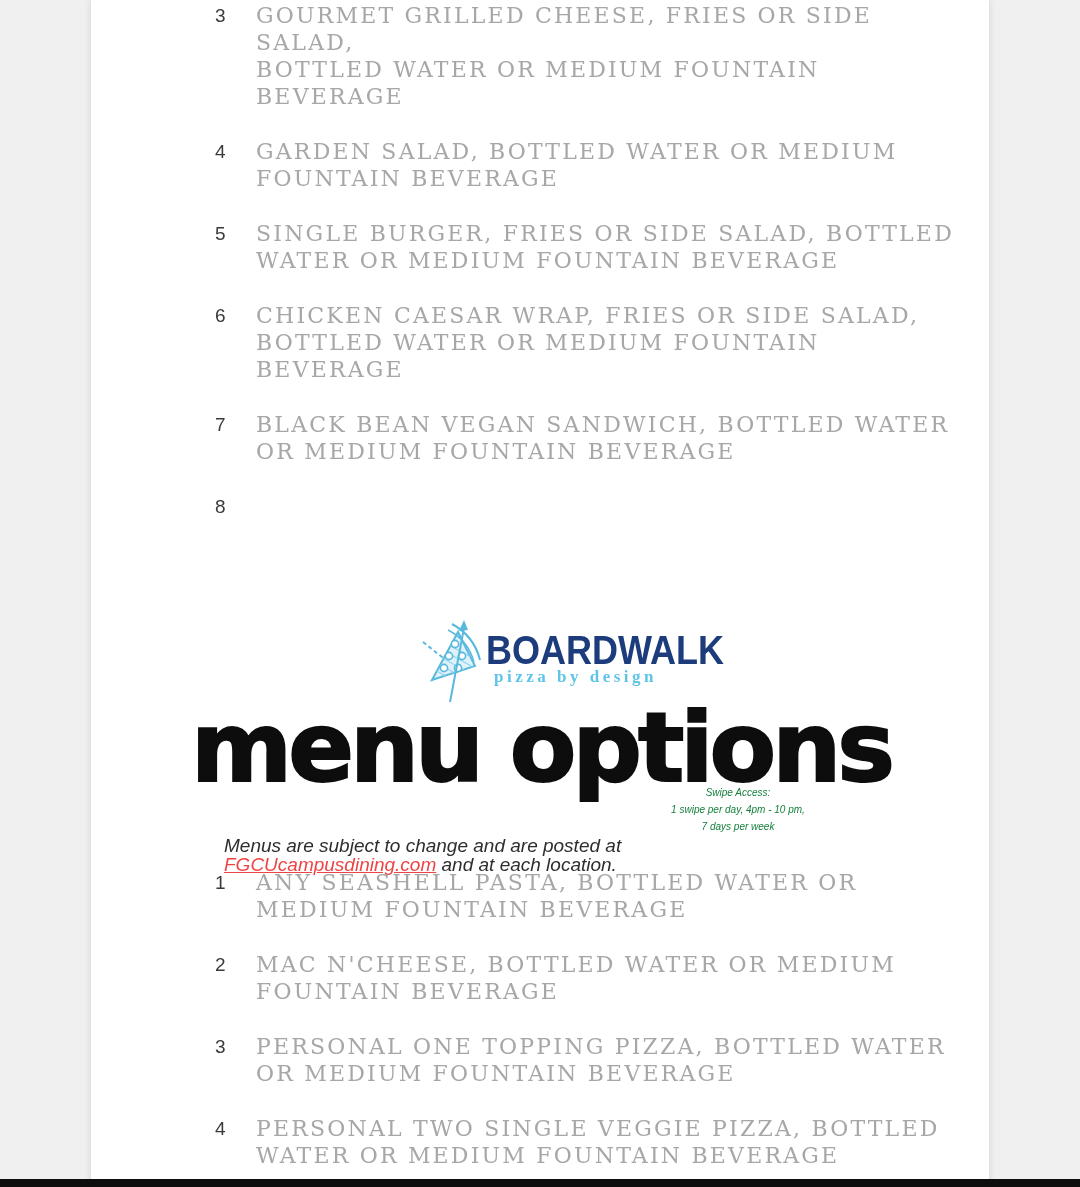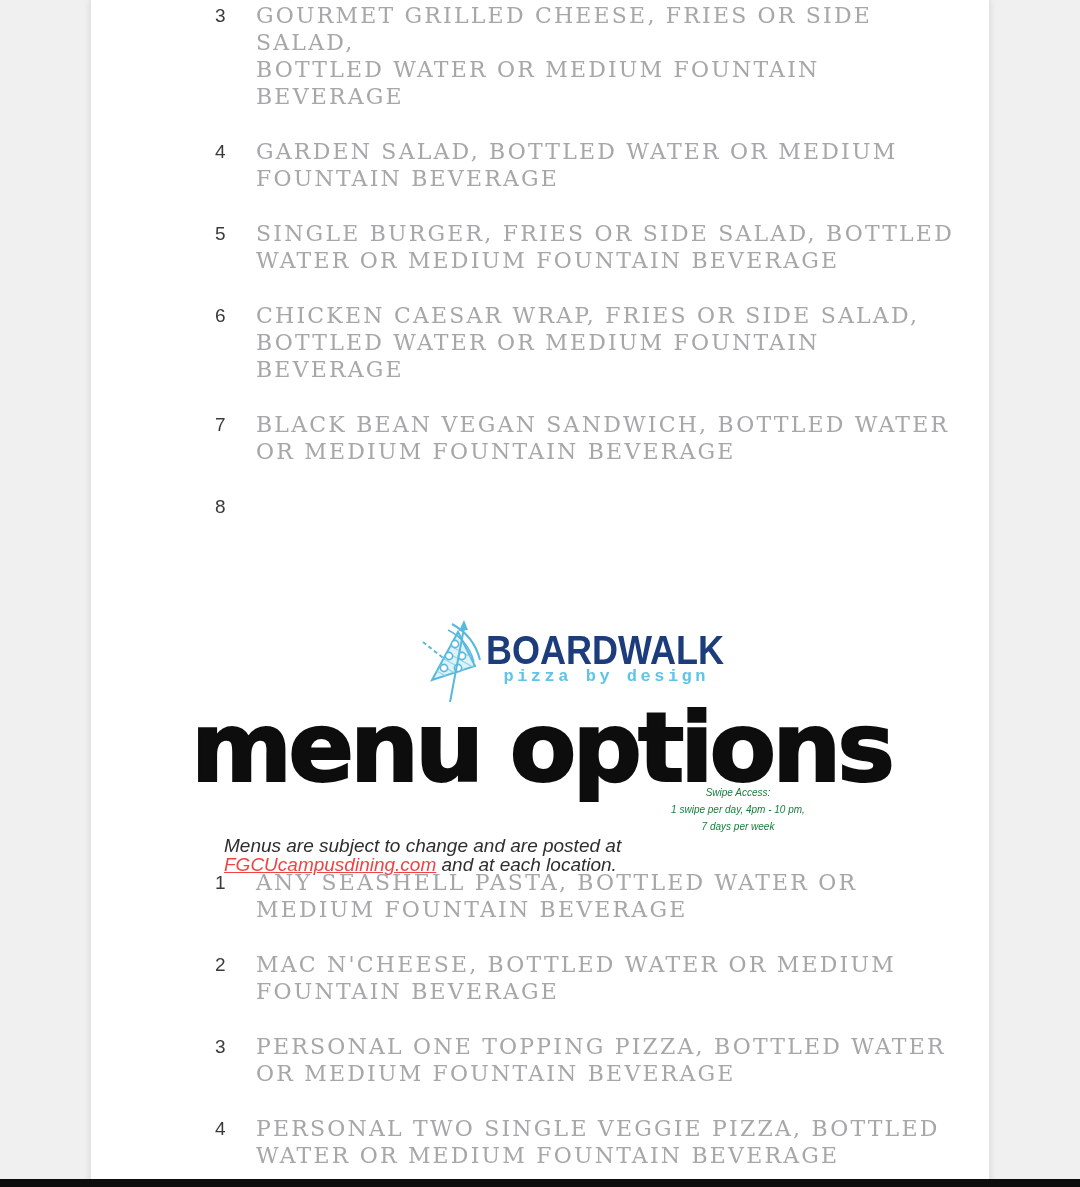--- a/index.html
+++ b/index.html
@@ -37,22 +37,22 @@
   .logo{position:absolute;top:616px;left:0;width:900px;height:90px;padding-left:27px;}
   .logo-inner{position:relative;width:292px;height:90px;margin:0 auto;}
   .logo-icon{position:absolute;left:0;top:2px;}
   .logo-name{
     position:absolute;left:64px;top:14px;
     font-family:"Liberation Sans",sans-serif;font-weight:bold;
     font-size:40px;line-height:40px;color:#1d3c7c;letter-spacing:0px;
     transform:scaleX(0.90);transform-origin:left top;white-space:nowrap;
   }
   .logo-tagline{
-    position:absolute;left:72px;top:51px;width:215px;text-align:right;
-    font-family:Liberation Mono, monospace;font-weight:bold;
+    position:absolute;left:72px;top:51px;width:215px;text-align:left;
+    font-family:Liberation Serif, serif;font-weight:bold;
     font-size:17px;color:#5ec4e8;letter-spacing:3.5px;white-space:nowrap;
   }
   
   .heading{
     position:absolute;top:699px;left:0;width:900px;
     text-align:center;
     font-family:"DejaVu Sans",sans-serif;font-weight:bold;
     font-size:97px;line-height:1;letter-spacing:-4px;
     color:#0d0d0d;
     -webkit-text-stroke:2px #0d0d0d;

